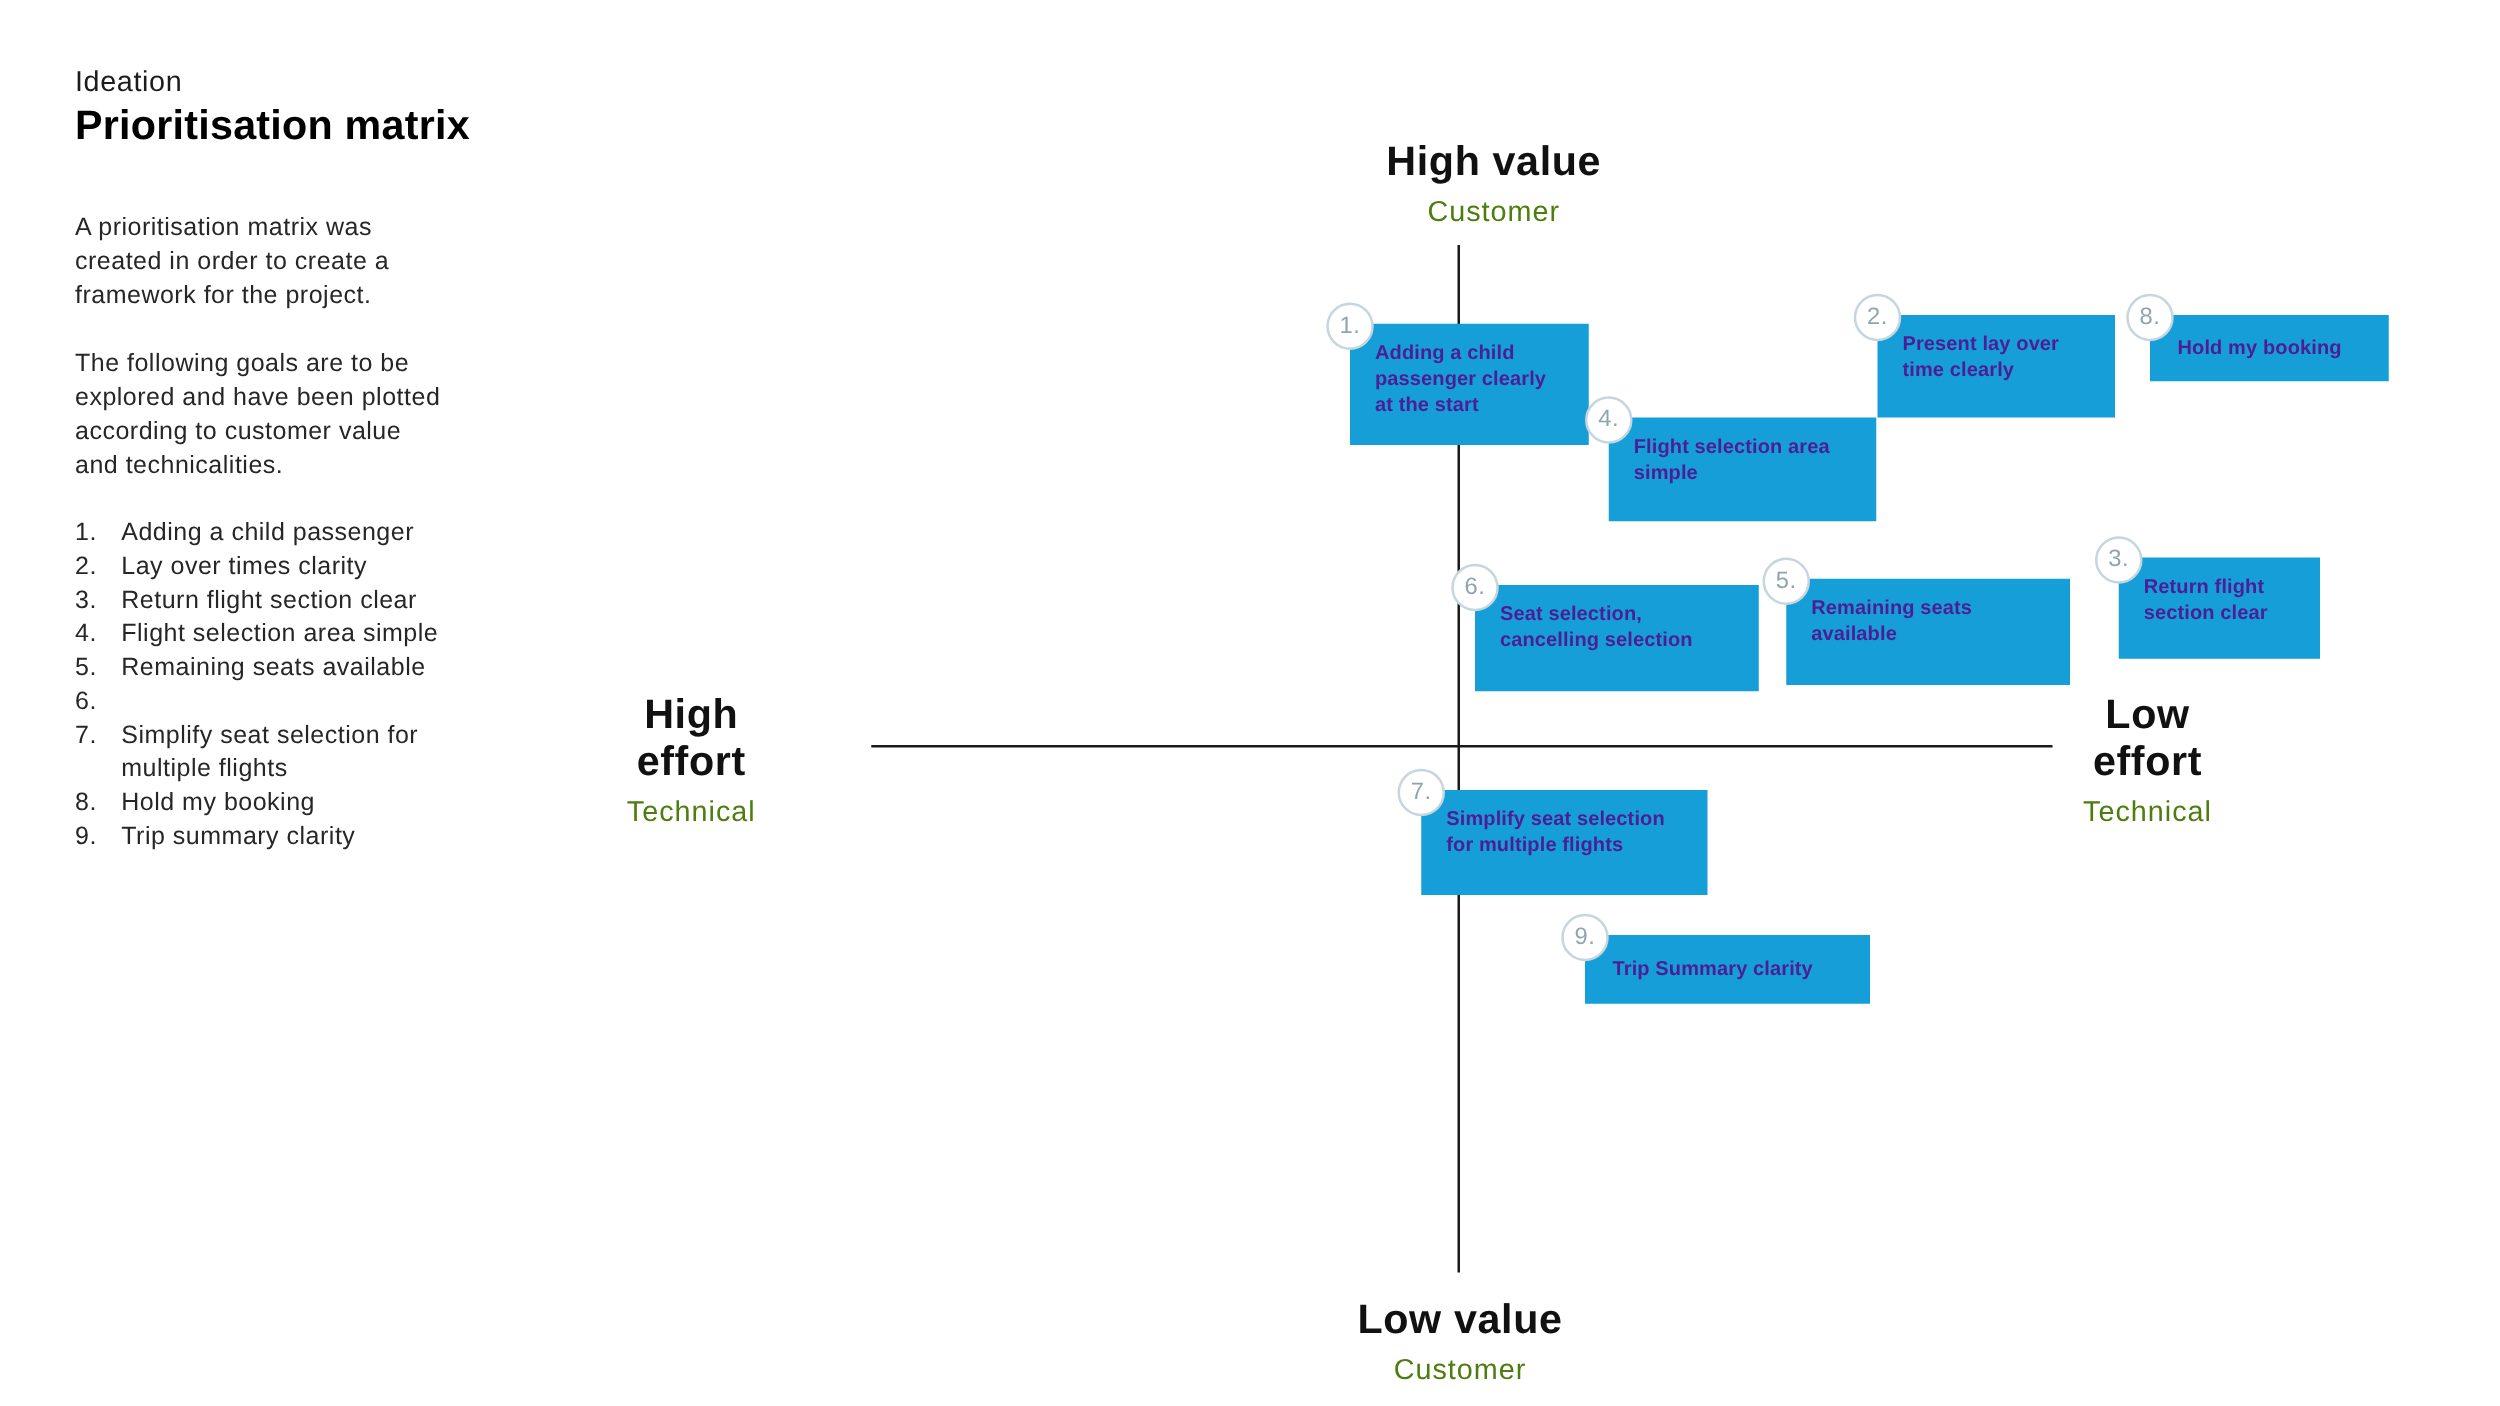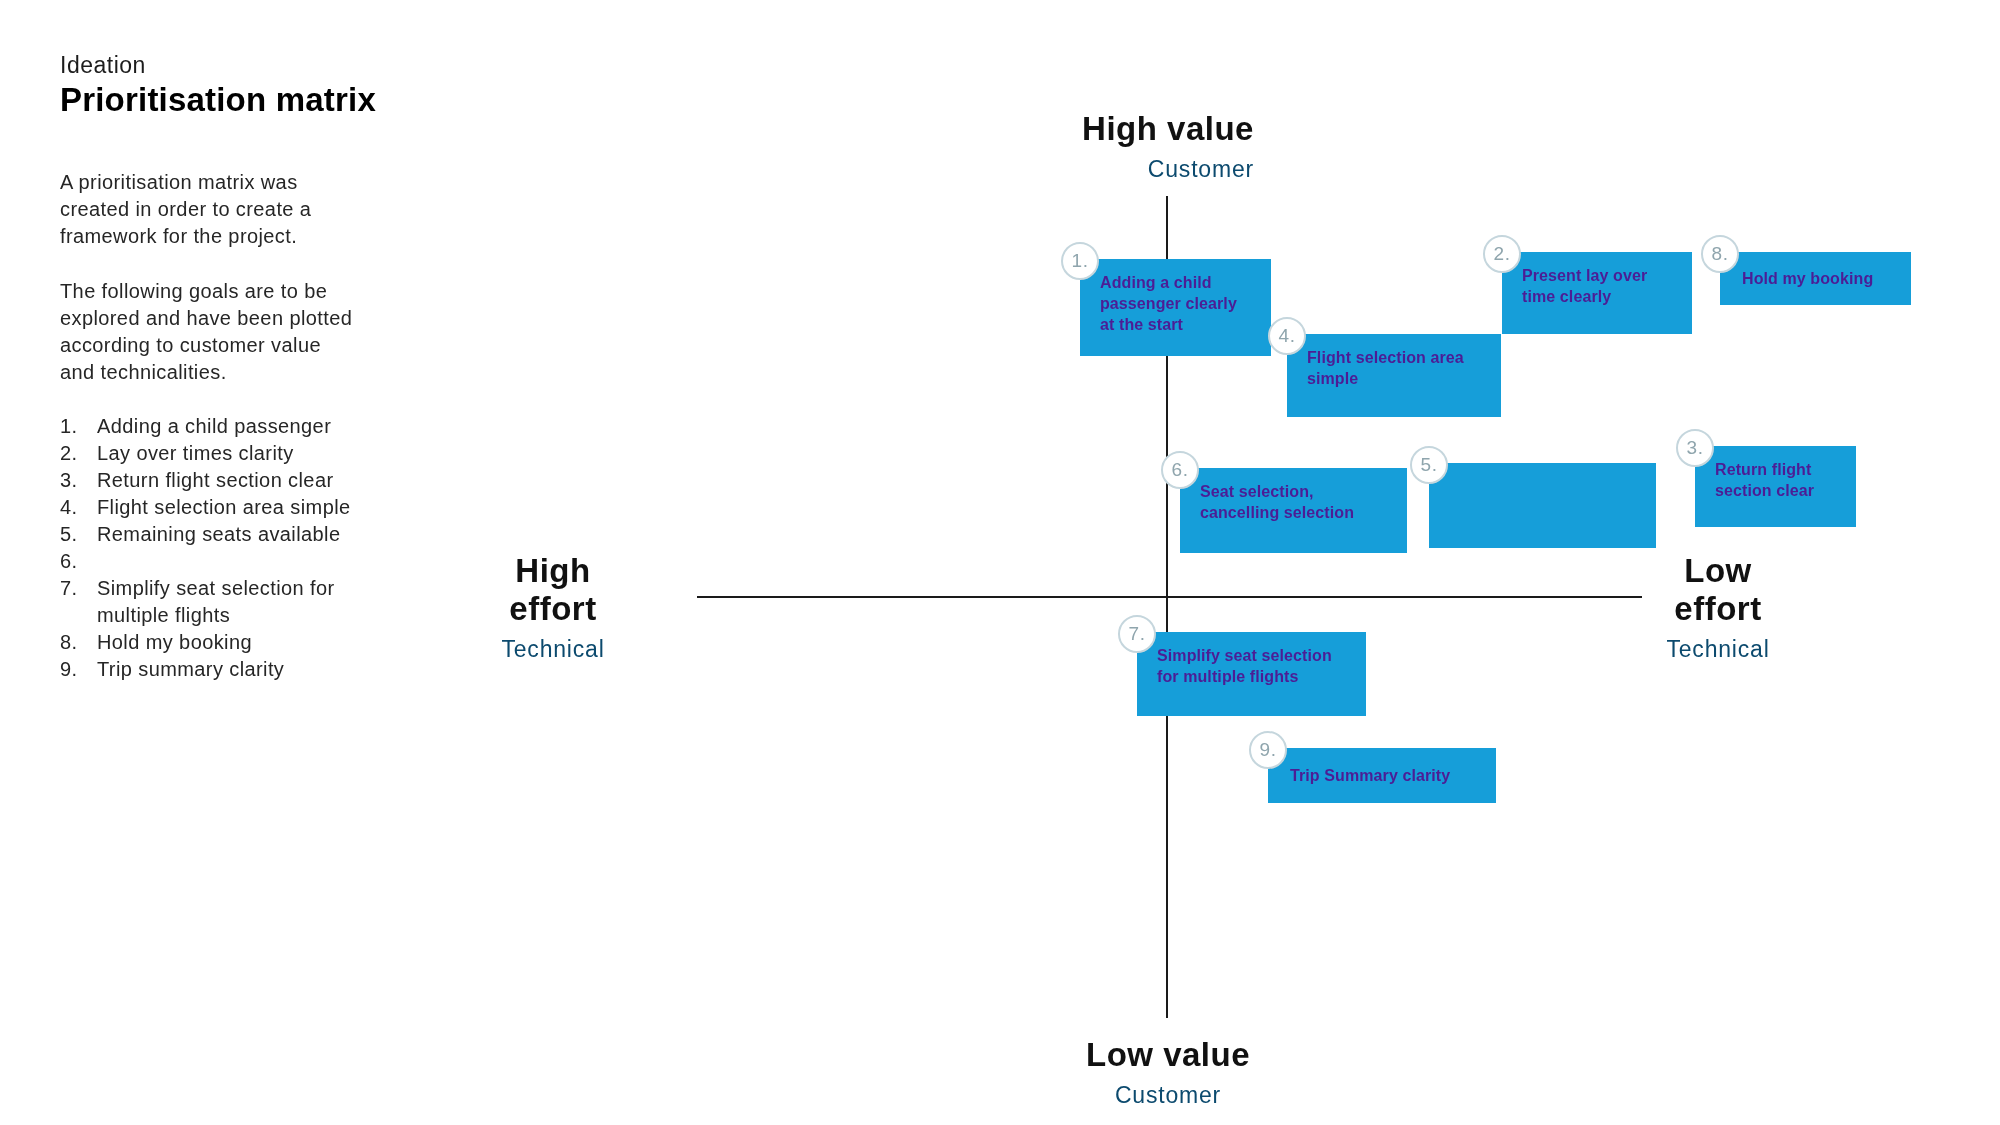--- a/index.html
+++ b/index.html
@@ -14,22 +14,22 @@
   .para{position:absolute;left:60px;width:360px;font-size:20px;line-height:27px;letter-spacing:.4px;white-space:pre-line;}
   .para.p1{top:169px;}
   .para.p2{top:278px;}
   .goals{position:absolute;left:60px;top:413px;width:360px;font-size:20px;line-height:27px;letter-spacing:.4px;}
   .goal-row{display:grid;grid-template-columns:37px 1fr;}
   
   .axis-v{position:absolute;left:1166px;top:196px;width:2px;height:822px;background:#1a1a1a;}
   .axis-h{position:absolute;left:697px;top:596px;width:945px;height:2px;background:#1a1a1a;}
   .axis-label{position:absolute;transform:translateX(-50%);text-align:center;}
   .axis-title{font-size:33px;line-height:38px;font-weight:bold;letter-spacing:.5px;color:#111;white-space:pre-line;}
-  .axis-sub{font-size:23px;letter-spacing:.8px;color:#0c4a6e;margin-top:8px;}
-  .axis-top{left:1168px;top:110px;text-align:right;}
+  .axis-sub{font-size:23px;letter-spacing:.8px;color:#4d7c0f;margin-top:8px;}
+  .axis-top{left:1195px;top:110px;}
   .axis-bottom{left:1168px;top:1036px;}
   .axis-left{left:553px;top:552px;}
   .axis-right{left:1718px;top:552px;}
   
   .note{position:absolute;background:#169ED9;}
   .note-label{
     padding:13px 6px 0 20px;font-size:16px;font-weight:bold;line-height:21px;
     color:#4c1d95;white-space:pre-line;letter-spacing:.1px;
   }
   .note.single .note-label{display:flex;align-items:center;height:100%;padding:0 6px 0 22px;}
@@ -136,20 +136,22 @@
         <div class="note-label">Flight selection area
 simple</div>
       </div>
       <div class="note" style="left: 1180px; top: 468px; width: 227px; height: 85px;">
         <div class="badge">6.</div>
         <div class="note-label">Seat selection,
 cancelling selection</div>
       </div>
       <div class="note" style="left: 1429px; top: 463px; width: 227px; height: 85px;">
         <div class="badge">5.</div>
+        <div class="note-label">Remaining seats
+available</div>
       </div>
       <div class="note" style="left: 1695px; top: 446px; width: 161px; height: 81px;">
         <div class="badge">3.</div>
         <div class="note-label">Return flight
 section clear</div>
       </div>
       <div class="note" style="left: 1137px; top: 632px; width: 229px; height: 84px;">
         <div class="badge">7.</div>
         <div class="note-label">Simplify seat selection
 for multiple flights</div>

